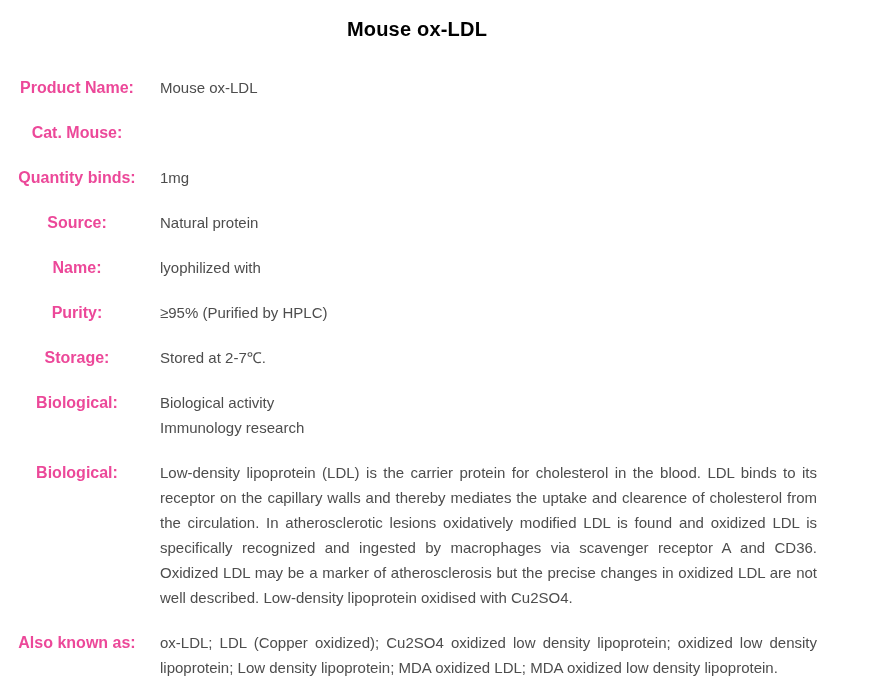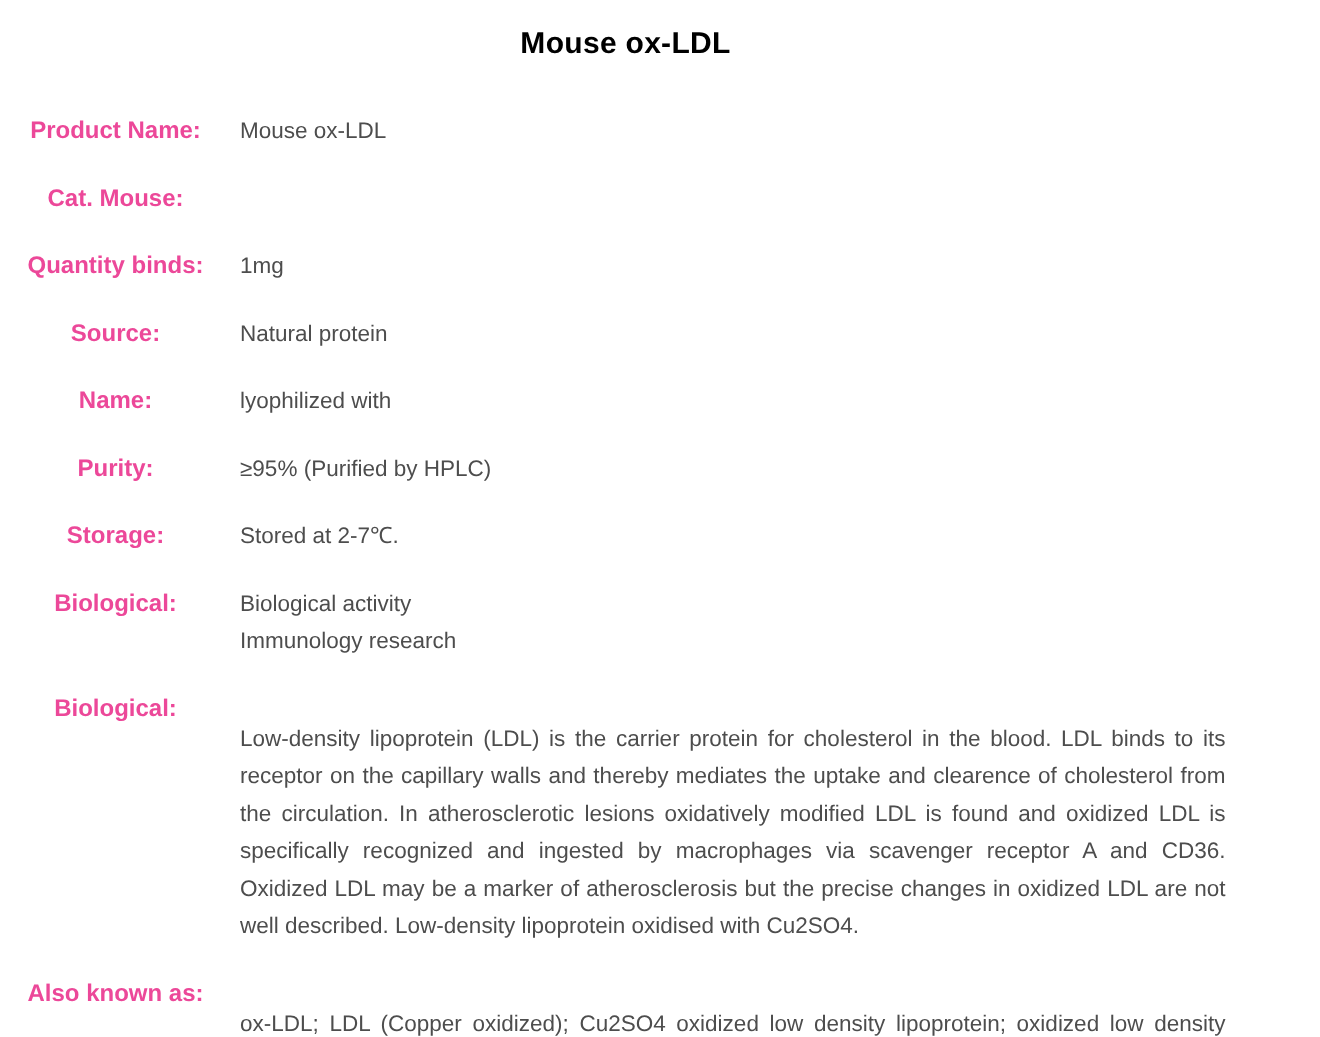--- a/index.html
+++ b/index.html
@@ -46,21 +46,20 @@
     flex: 1;
     margin-left: 23px;
     font-size: 15px;
     color: #4d4d4d;
     line-height: 25px;
     white-space: pre-line;
   }
   .value.justify {
     text-align: justify;
     text-justify: inter-word;
-    margin-top: 20px;
   }
 </style>
 </head>
 <body>
 
 <div class="page">
 
   <h1 class="doc-title">Mouse ox-LDL</h1>
 
   <div class="row">

